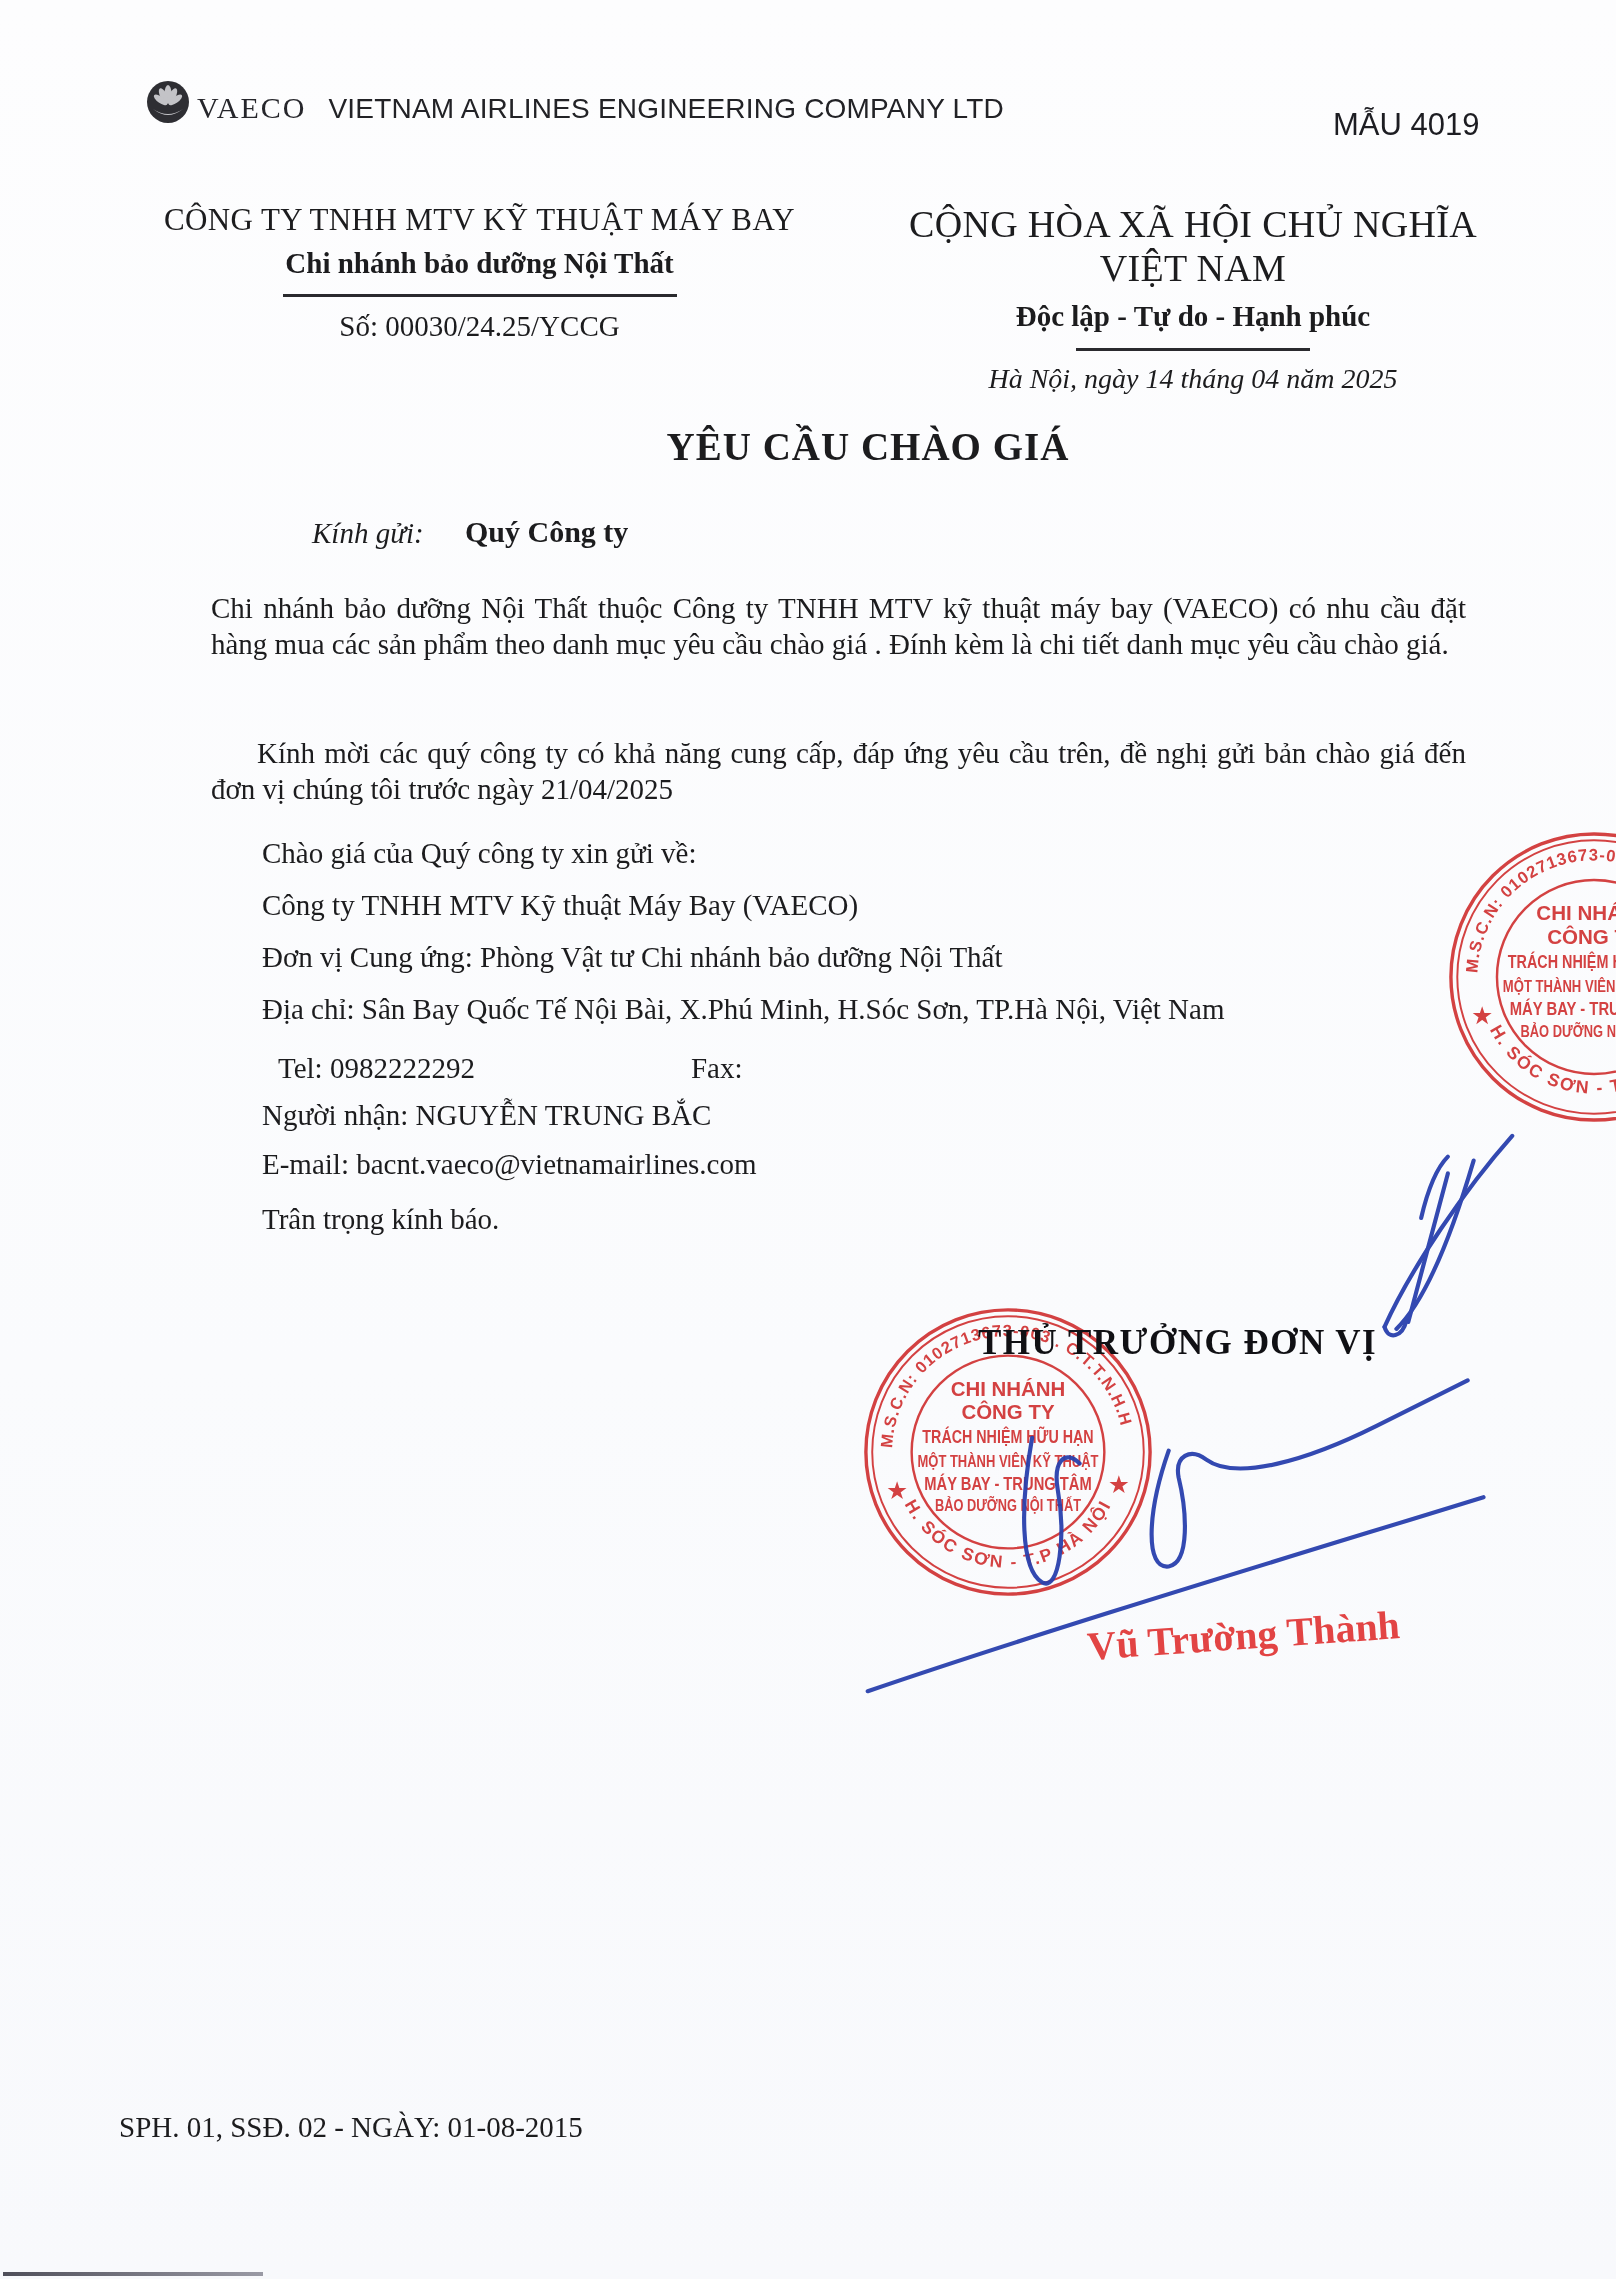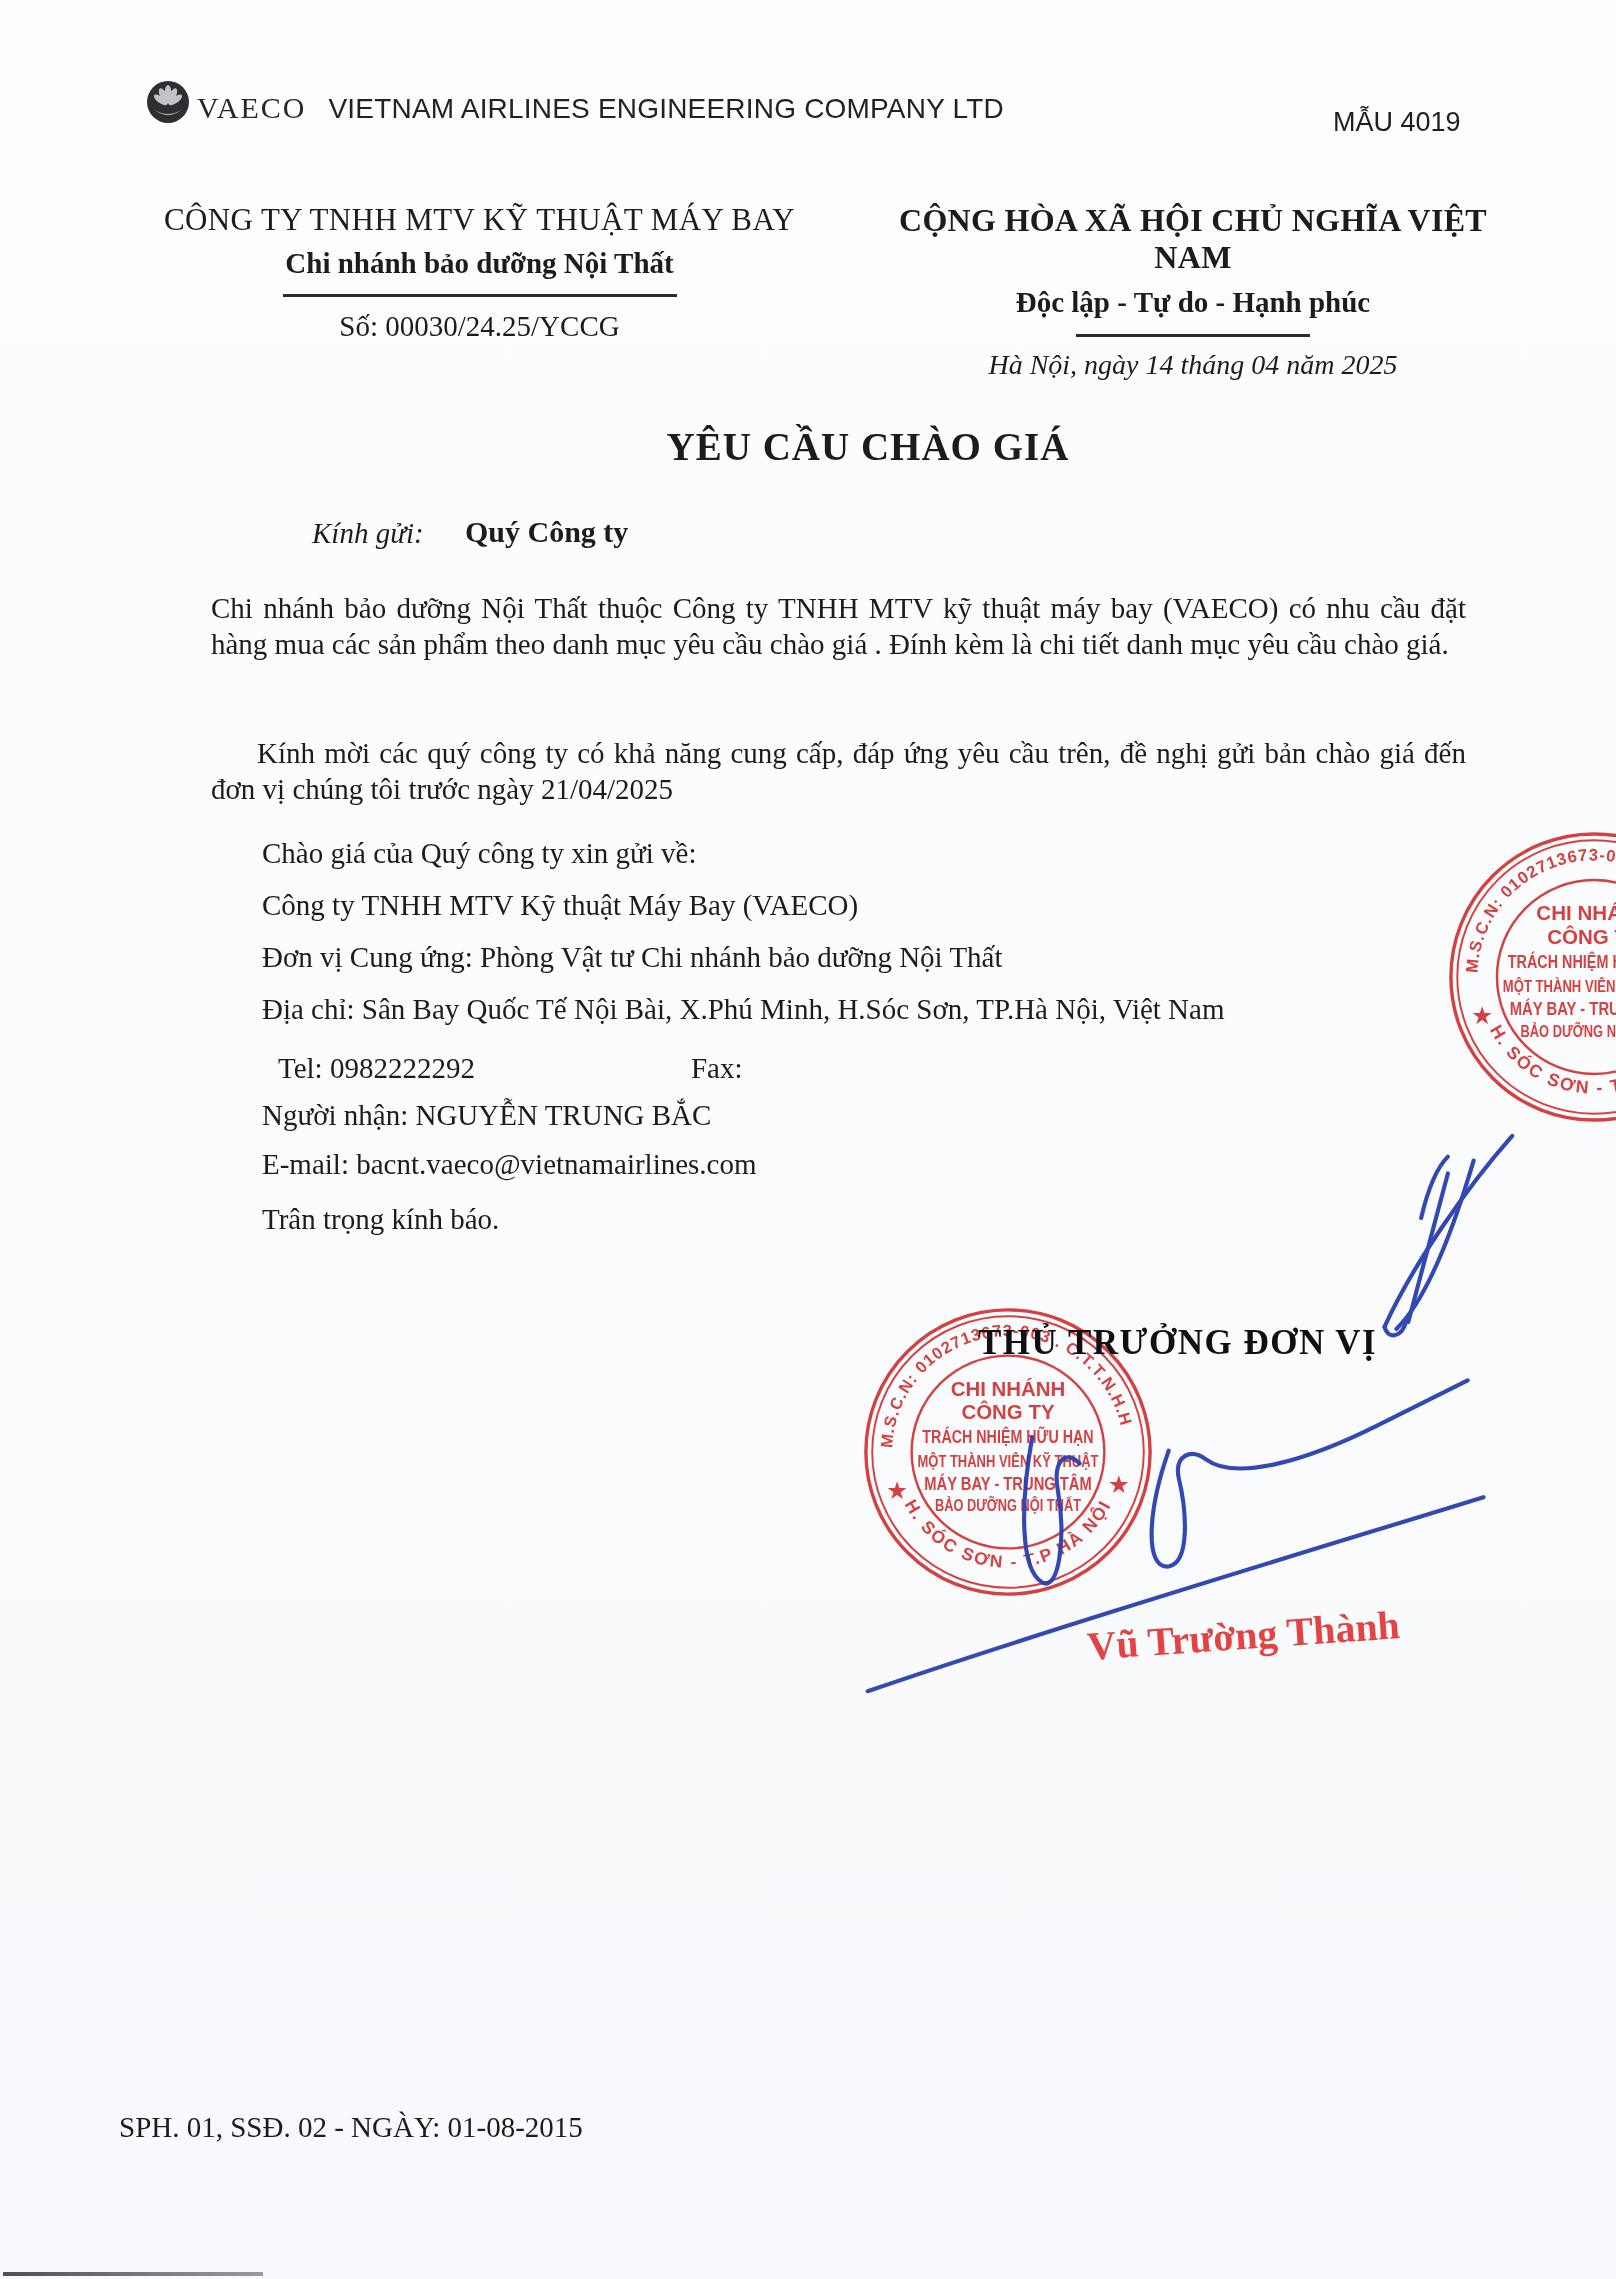--- a/index.html
+++ b/index.html
@@ -7,29 +7,29 @@
     position:relative; width:1617px; height:2279px; margin:0 auto;
     background:linear-gradient(180deg,#fdfdfe 0%,#fafbfd 60%,#f8f9fc 100%);
     overflow:hidden; font-family:"Liberation Serif",serif; color:#1c1c1e;
   }
   .abs{position:absolute;}
   
   .logo-row{left:145px; top:79px; display:flex; align-items:flex-end;}
   .logo-mark{width:46px; height:46px; flex:0 0 auto;}
   .brand-text{font-size:30px; letter-spacing:2px; color:#26262b; margin-left:6px;}
   .company-name{font-family:"Liberation Sans",sans-serif; font-size:28px; color:#222226; margin-left:22px; letter-spacing:0.2px;}
-  .form-number{left:1333px; top:107px; font-family:"Liberation Sans",sans-serif; font-size:27px; color:#1d1d22;}
+  .form-number{left:1333px; top:107px; font-family:"Liberation Sans",sans-serif; font-size:31px; color:#1d1d22;}
   
   .hdr-left{left:156px; top:202px; width:647px; text-align:center;}
   .hl1{font-size:31px; letter-spacing:0.4px;}
   .hl2{font-size:29px; font-weight:bold; margin-top:9px;}
   .hl-rule{width:394px; height:3px; background:#2a2a2e; margin:14px auto 0;}
   .hl3{font-size:29px; margin-top:13px;}
   .hdr-right{left:894px; top:202px; width:598px; text-align:center;}
-  .hr1{font-size:32px; font-weight:bold; letter-spacing:0.3px;}
+  .hr1{font-size:38px; font-weight:normal; letter-spacing:0.3px;}
   .hr2{font-size:29px; font-weight:bold; margin-top:10px;}
   .hr-rule{width:234px; height:3px; background:#2a2a2e; margin:15px auto 0;}
   .hr3{font-size:28px; font-style:italic; margin-top:12px;}
   
   .doc-title{left:119px; top:424px; width:1498px; text-align:center; font-size:39px; font-weight:bold; letter-spacing:1px;}
   .salutation-label{left:312px; top:517px; font-size:29px; font-style:italic;}
   .salutation-recipient{left:465px; top:515px; font-size:30px; font-weight:bold;}
   
   .para{font-size:29px; line-height:36px; text-align:justify; width:1255px; left:211px;}
   .para1{top:590px;}

